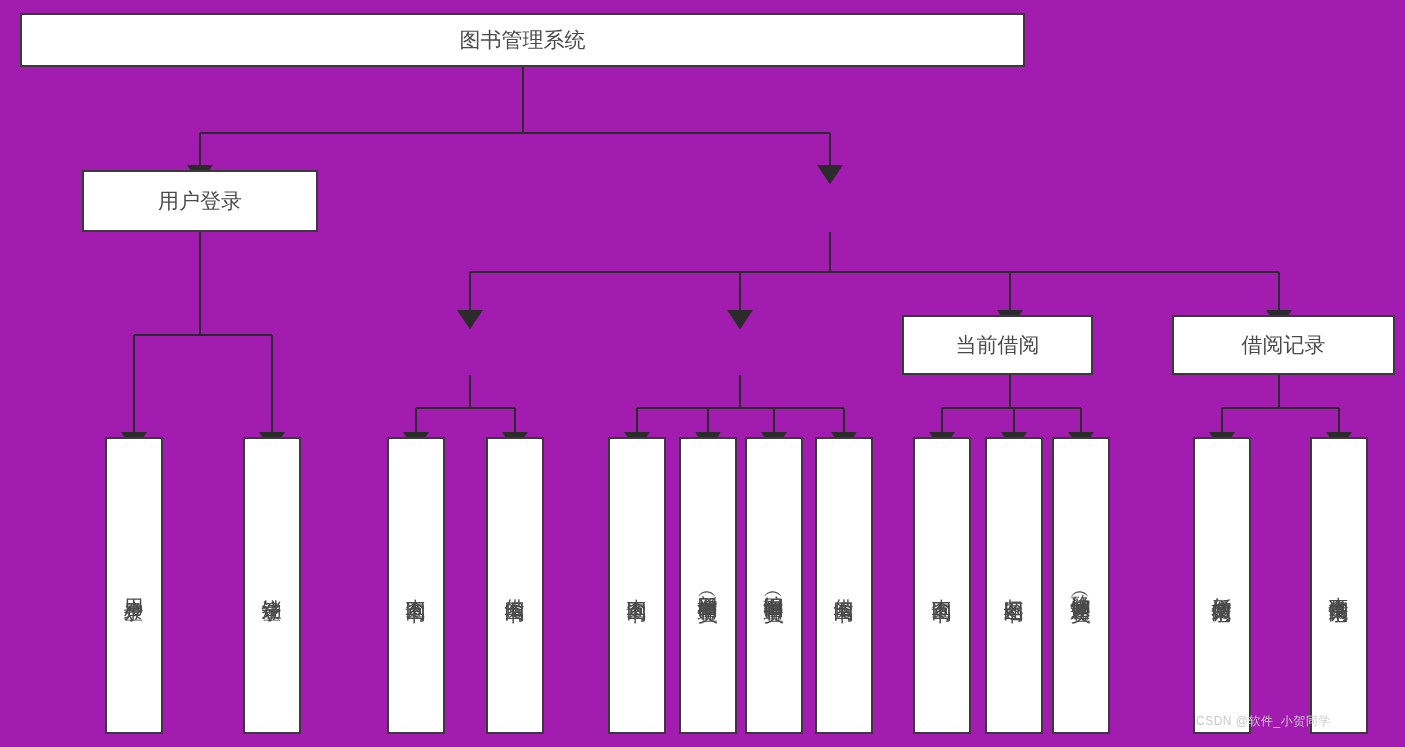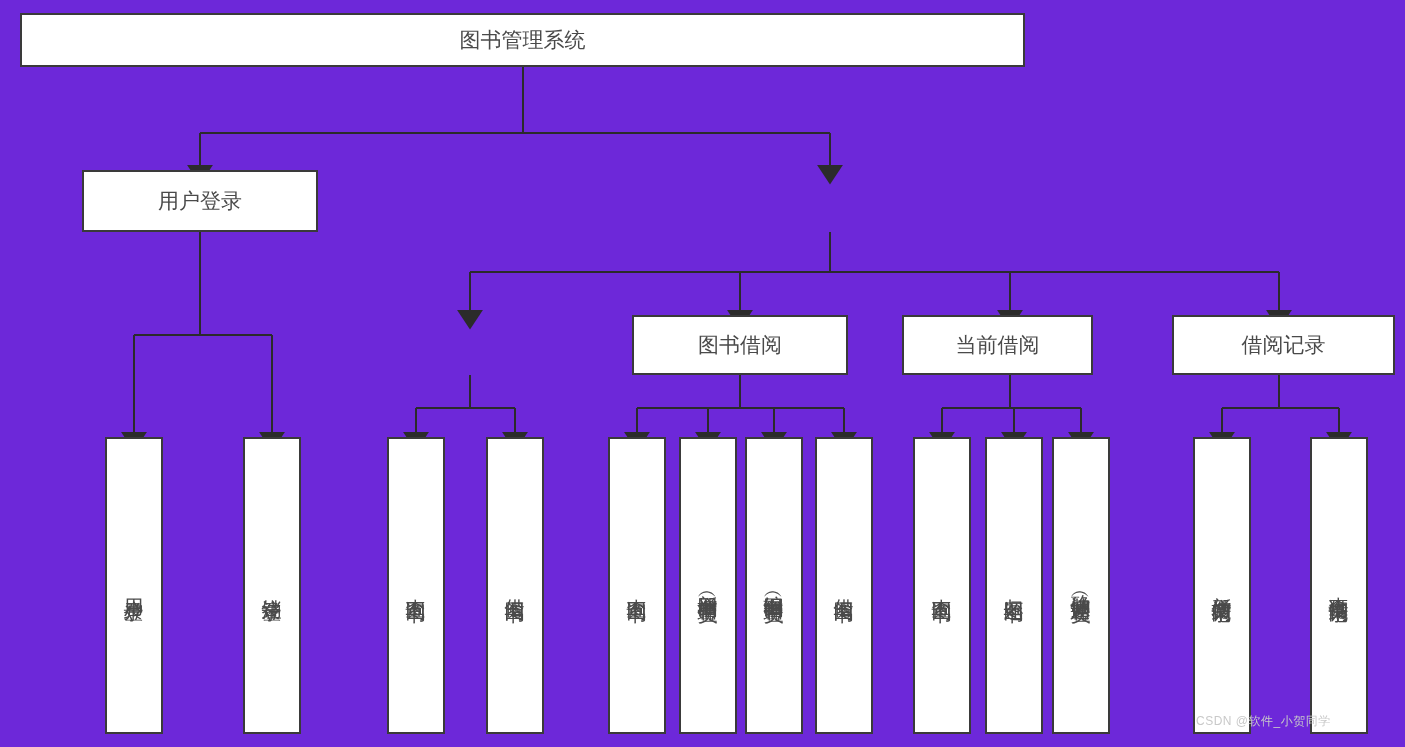--- a/index.html
+++ b/index.html
@@ -8,21 +8,21 @@
     padding: 0;
     background: #ffffff;
   }
   body {
     font-family: "Liberation Sans", "DejaVu Sans", sans-serif;
   }
   #canvas {
     position: relative;
     width: 1405px;
     height: 747px;
-    background: #6d28d9;
+    background: #a21caf;
     overflow: hidden;
   }
   #wires {
     position: absolute;
     left: 0;
     top: 0;
     width: 1405px;
     height: 747px;
     pointer-events: none;
   }
@@ -126,23 +126,20 @@
   </svg>
 
   <div class="node h-node" id="node-root" style="left: 20px; top: 13px; width: 1005px; height: 54px;">
     <span class="node-label">图书管理系统</span>
   </div>
 
   <div class="node h-node" style="left: 82px; top: 170px; width: 236px; height: 62px;">
     <span class="node-label">用户登录</span>
   </div>
 
-  <div class="node h-node" style="left: 632px; top: 315px; width: 216px; height: 60px;">
-    <span class="node-label">图书借阅</span>
-  </div>
   <div class="node h-node" style="left: 902px; top: 315px; width: 191px; height: 60px;">
     <span class="node-label">当前借阅</span>
   </div>
   <div class="node h-node" style="left: 1172px; top: 315px; width: 223px; height: 60px;">
     <span class="node-label">借阅记录</span>
   </div>
 
   <div class="node v-node" style="left: 105px; top: 437px; width: 58px; height: 297px;">
     <span class="node-label">用户登录</span>
   </div>

